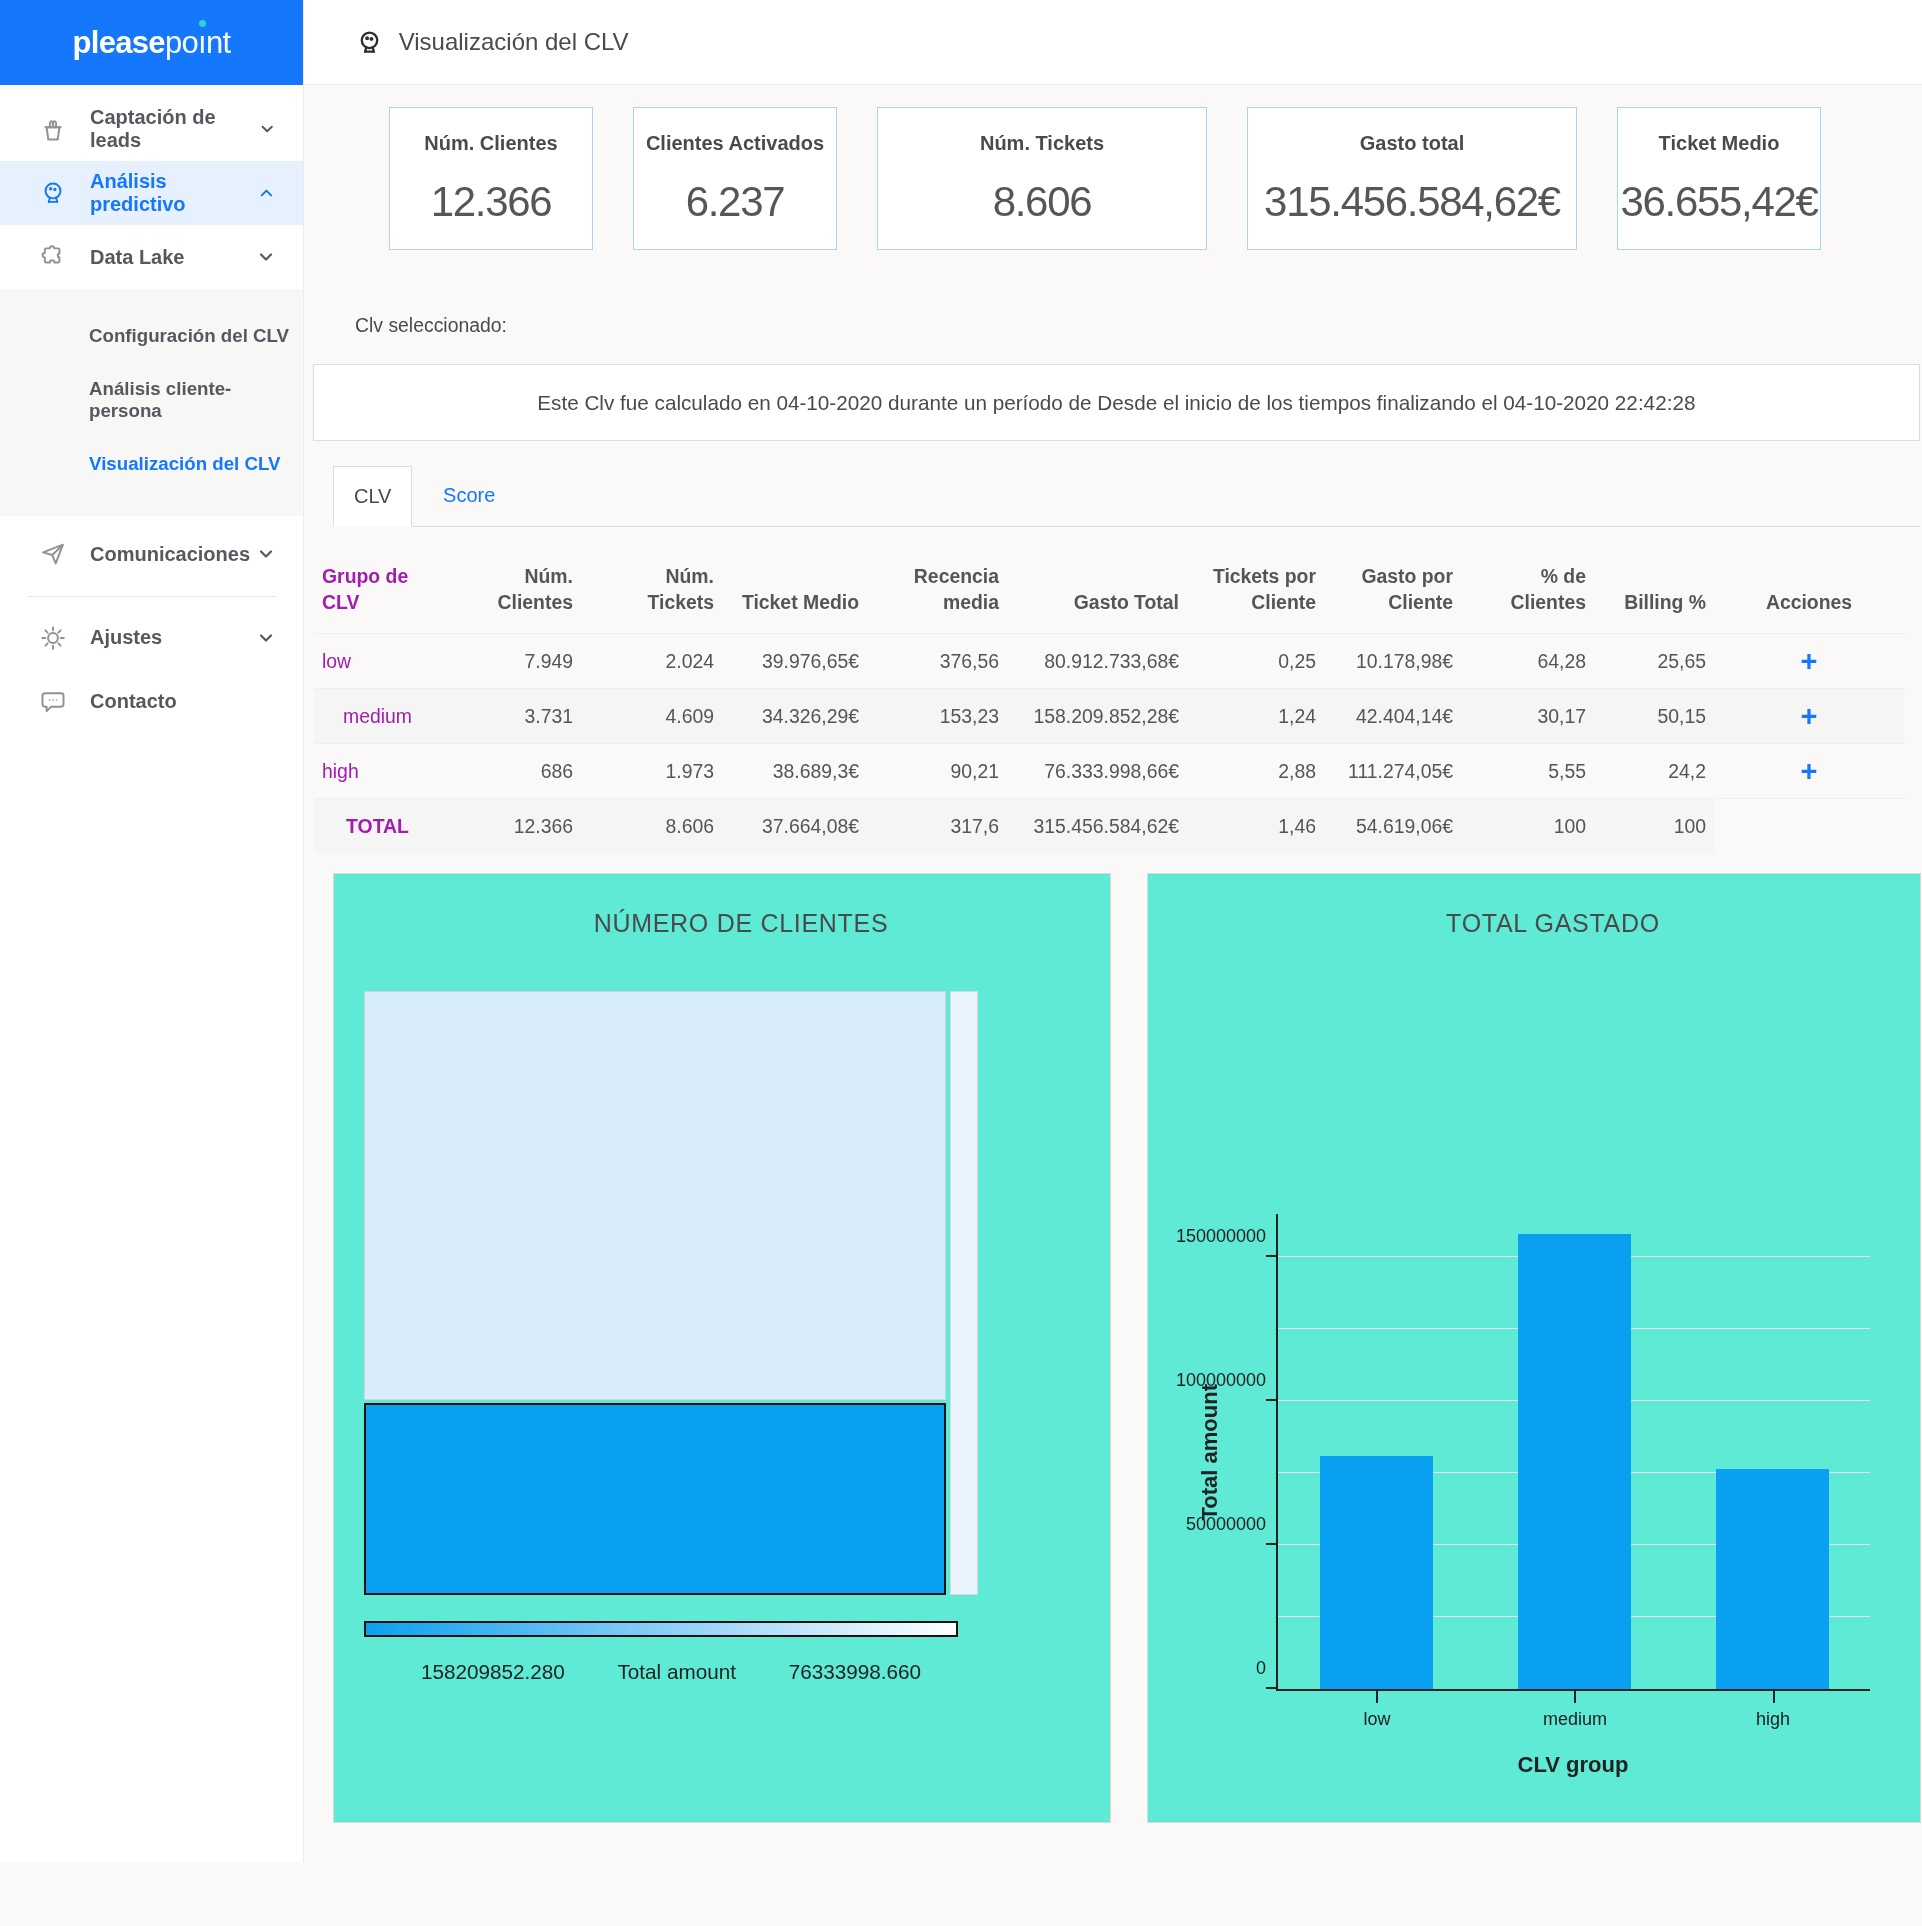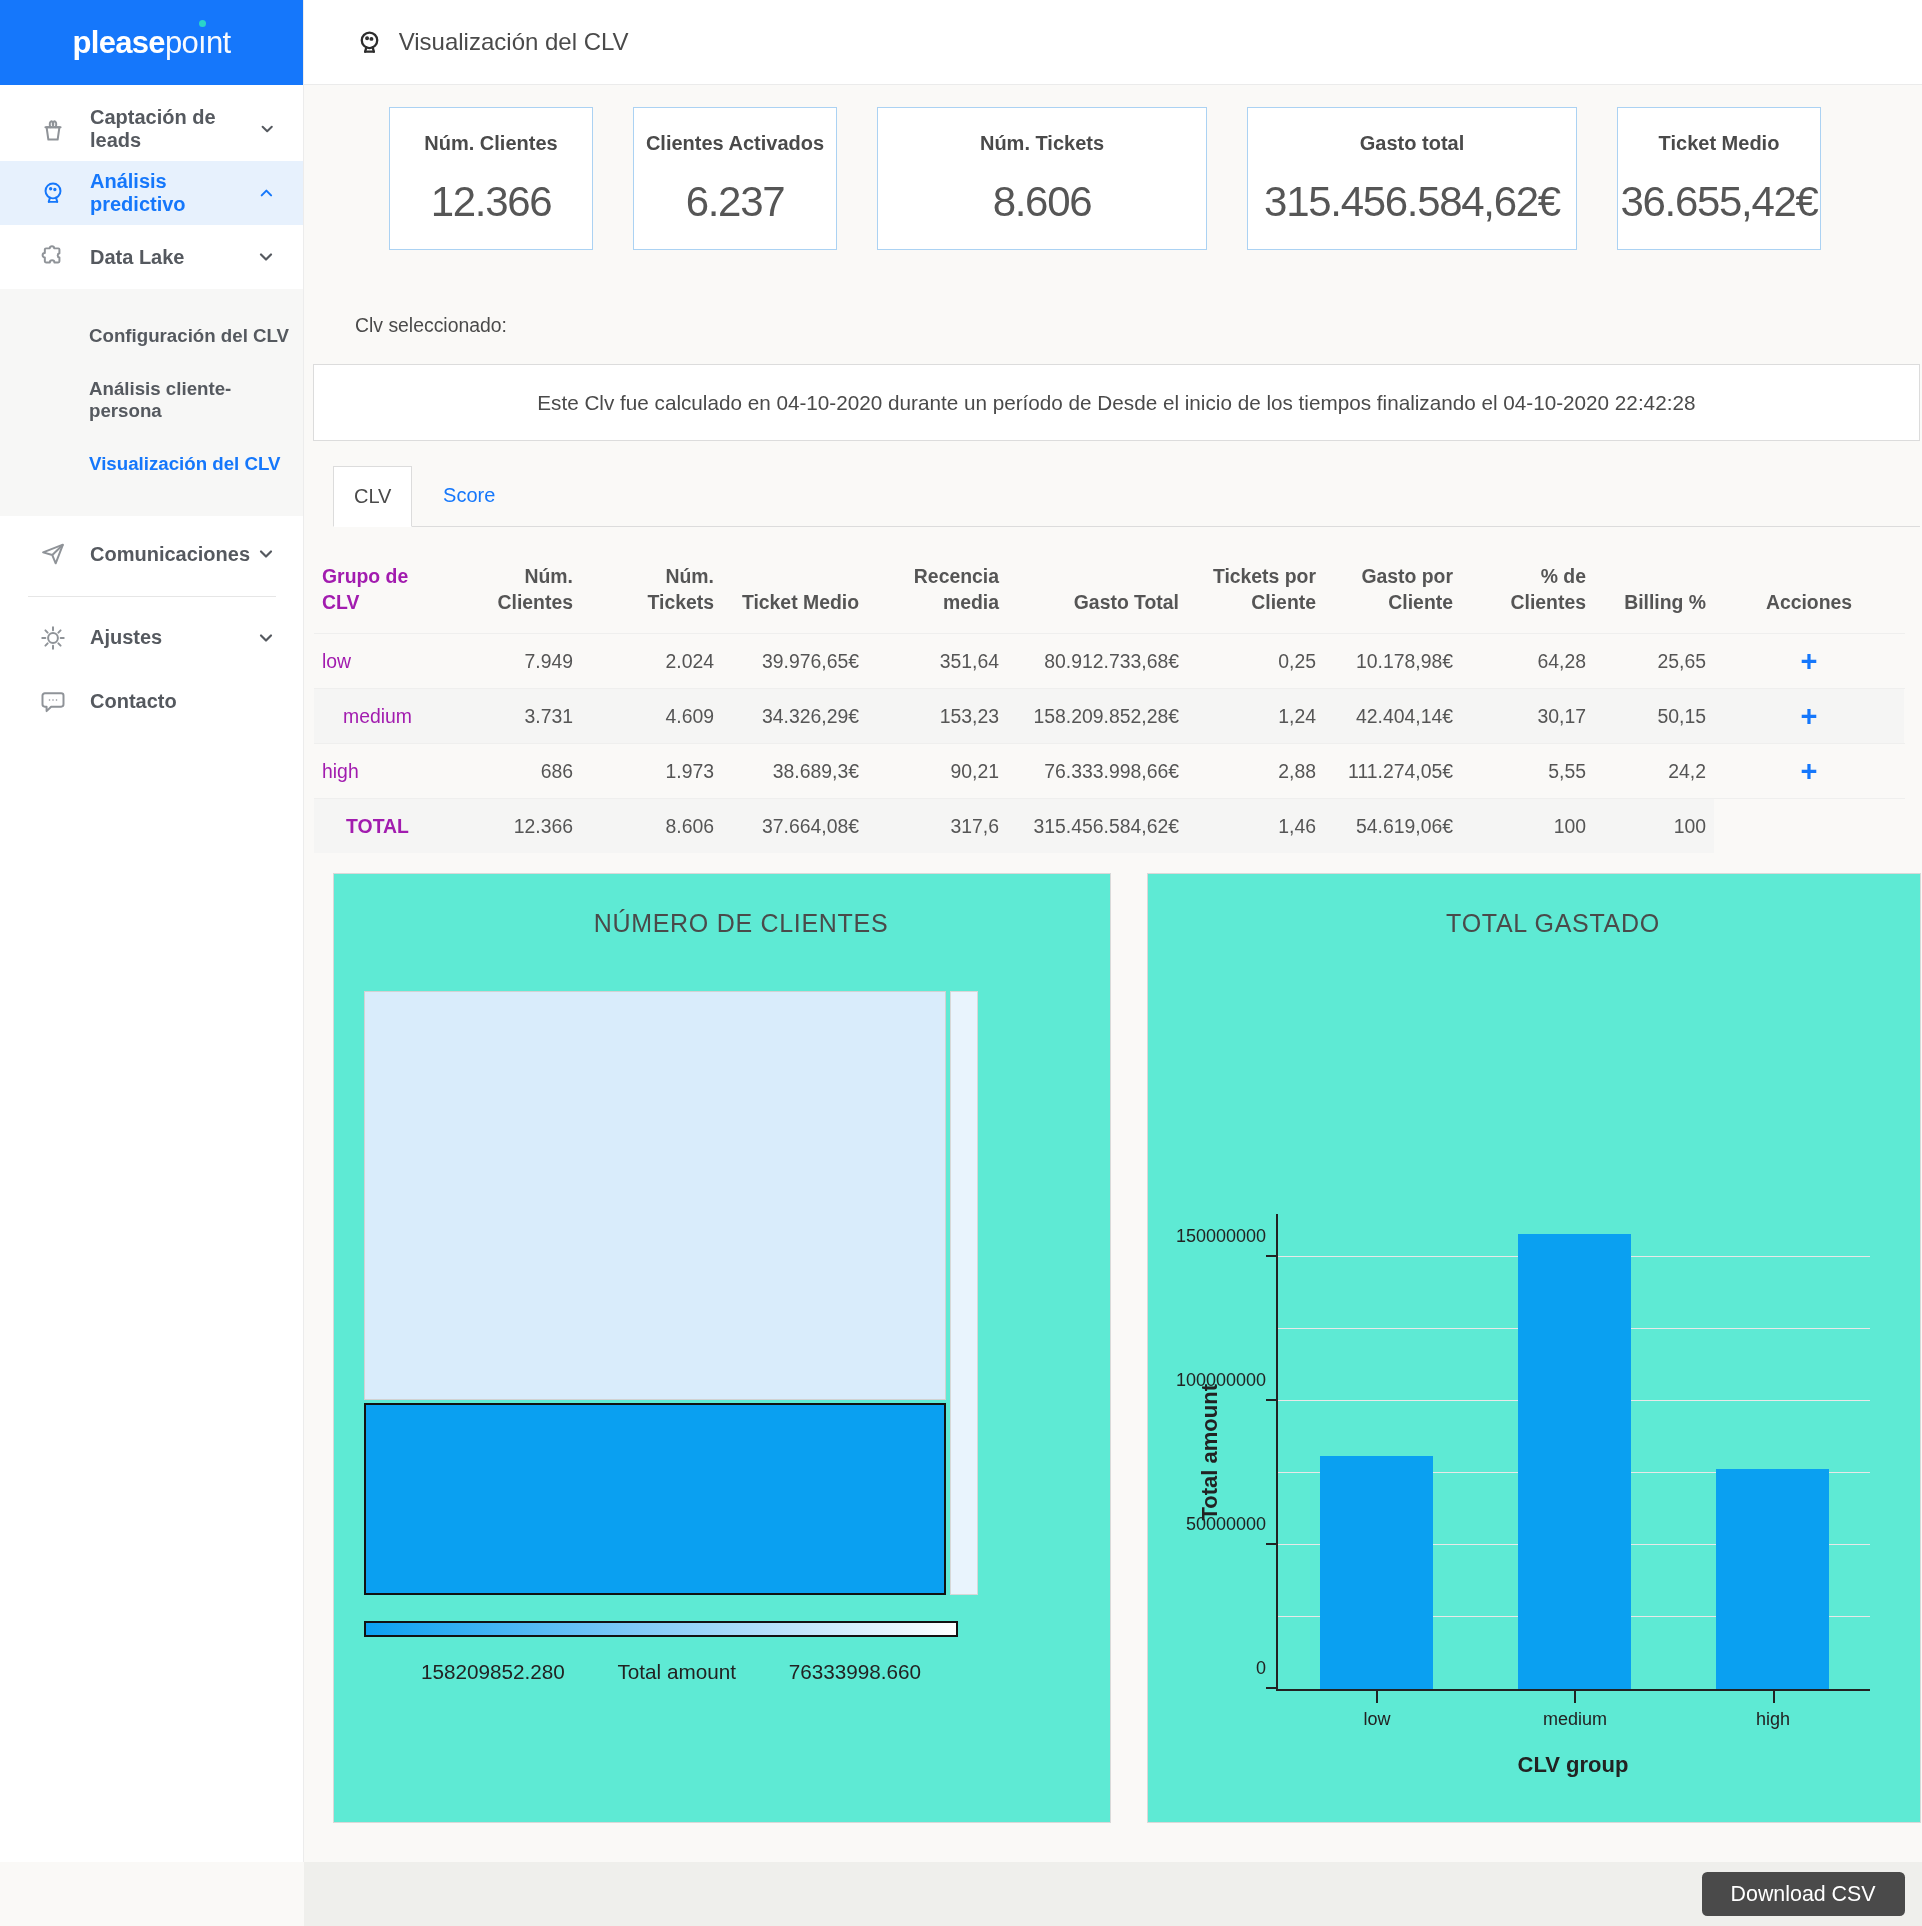--- a/index.html
+++ b/index.html
@@ -277,21 +277,21 @@
 Clientes</div>
         <div class="cell">Billing %</div>
         <div class="cell c10">Acciones</div>
       </div>
 
       <div class="trow body-row">
         <div class="cell c0">low</div>
         <div class="cell">7.949</div>
         <div class="cell">2.024</div>
         <div class="cell">39.976,65€</div>
-        <div class="cell">351,64</div>
+        <div class="cell">376,56</div>
         <div class="cell">80.912.733,68€</div>
         <div class="cell">0,25</div>
         <div class="cell">10.178,98€</div>
         <div class="cell">64,28</div>
         <div class="cell">25,65</div>
         <div class="cell c10"><button class="plus-btn">+</button></div>
       </div>
 
       <div class="trow body-row zebra">
         <div class="cell c0">medium</div>
@@ -389,18 +389,15 @@
           <div class="xlab b0">low</div>
           <div class="xlab b1">medium</div>
           <div class="xlab b2">high</div>
         </div>
 
         <div class="x-title">CLV group</div>
       </div>
     </div>
   </main>
 
-  <div class="footer-main">
-    <button class="download-btn">Download CSV</button>
-  </div>
 
 </div>
 
 
 </body></html>

